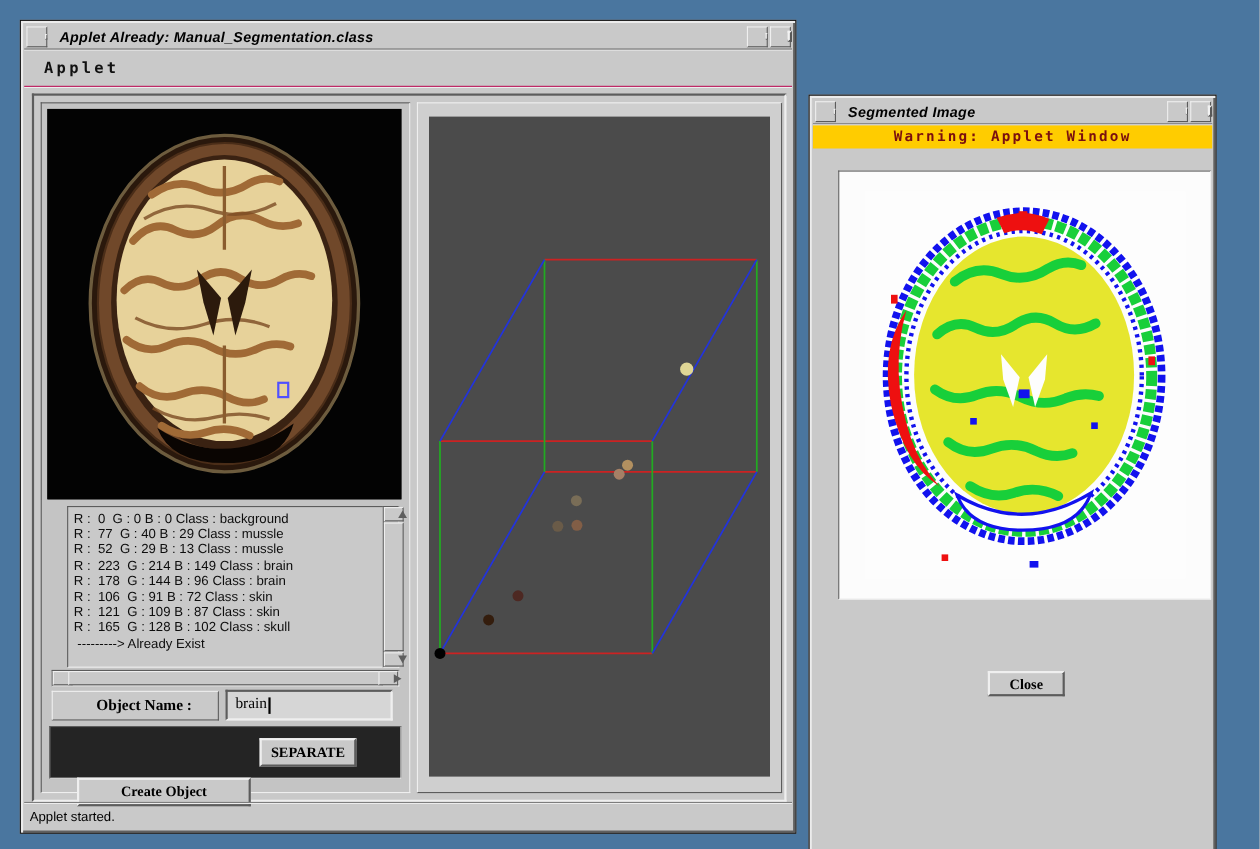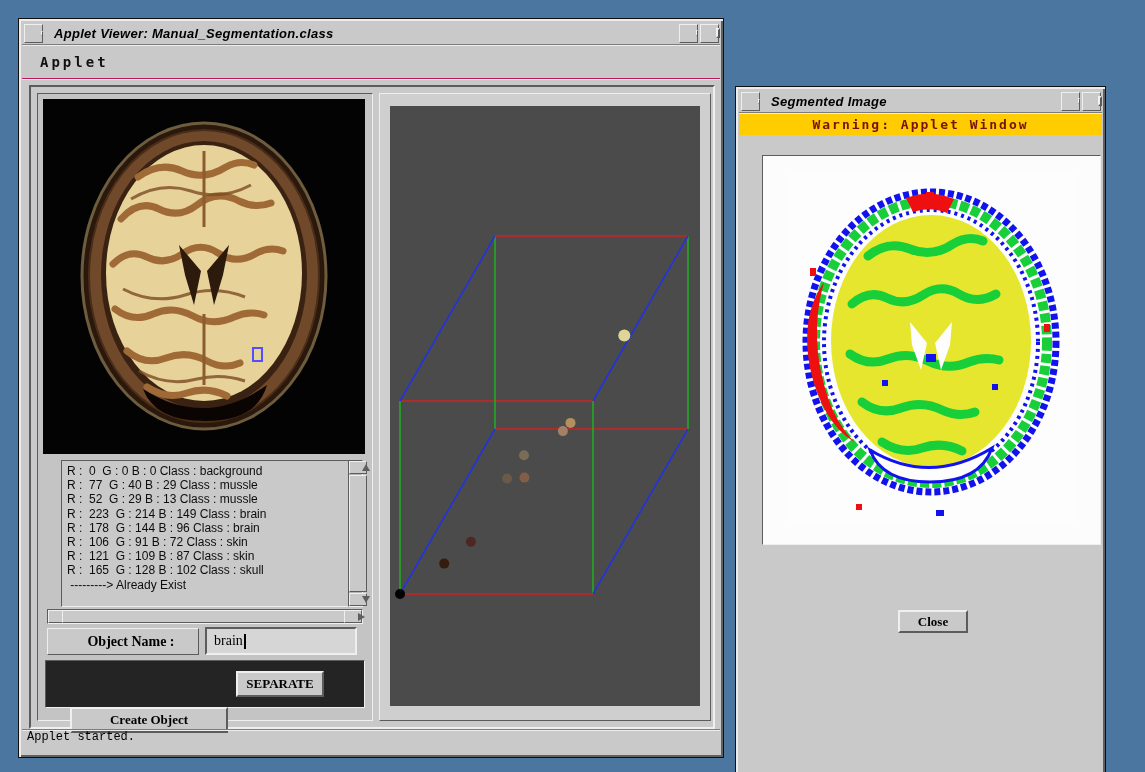--- a/index.html
+++ b/index.html
@@ -34,21 +34,21 @@
   .glyph-square { width:10px; height:10px; border:2px solid;
     border-color:#f2f2f2 #585858 #585858 #f2f2f2; }
 
   .menubar { position:absolute; left:3px; right:3px; top:27px; height:33px;
     border-bottom:1px solid #be185d; box-shadow:0 1px 0 #ececec; }
   .menu-item { display:inline-block; margin:8px 0 0 18px;
     font:bold 14px "DejaVu Sans Mono", monospace; letter-spacing:3px; color:#111; }
 
   .statusbar { position:absolute; left:3px; right:3px; bottom:3px; height:25px;
     border-top:1px solid #7d7d7d; box-shadow:inset 0 1px 0 #ececec;
-    display:flex; align-items:flex-start;font-family:Liberation Mono, monospace; }
+    display:flex; align-items:center; }
   .status-text { font-size:12px; padding-left:5px; color:#000; }
 
   
   #applet-window { left:18px; top:18px; width:706px; height:740px; }
   #content-frame { position:absolute; left:10px; top:66px; width:686px; height:644px; background:#c9c9c9; }
   #left-panel { position:absolute; left:6px; top:6px; width:336px; height:628px; background:#c4c4c4; }
   #mri-canvas { position:absolute; left:5px; top:5px; width:322px; height:355px; background:#000; }
   #class-list { position:absolute; left:23px; top:366px; width:301px; height:147px;
     background:#c9c9c9; overflow:hidden; padding:3px 0 0 5px; }
   .list-row { font-size:12px; line-height:14.2px; white-space:pre; color:#0d0d0d; }
@@ -92,21 +92,21 @@
   #close-btn { left:162px; top:523px; width:70px; height:23px; }
 </style>
 </head>
 <body>
 
 <div class="window bevel-out" id="applet-window">
   <div class="titlebar">
     <div class="tb-btn raised1 tb-left mr2">
       <span class="glyph-bar"></span>
     </div>
-    <div class="title-text">Applet Viewer: Manual_Segmentation.class</div>
+    <div class="title-text">Applet Already: Manual_Segmentation.class</div>
     <div class="tb-spacer"></div>
     <div class="tb-btn raised1 mr2">
       <span class="glyph-dot"></span>
     </div>
     <div class="tb-btn raised1 mr1">
       <span class="glyph-square"></span>
     </div>
   </div>
 
   <div class="menubar">

